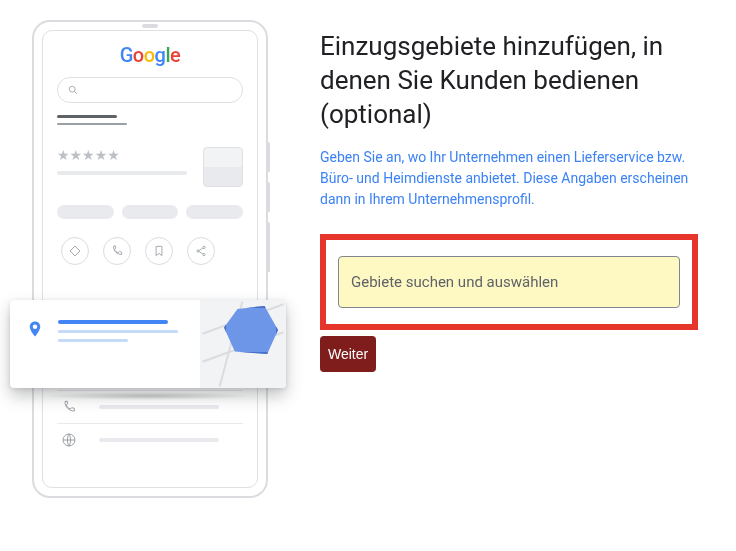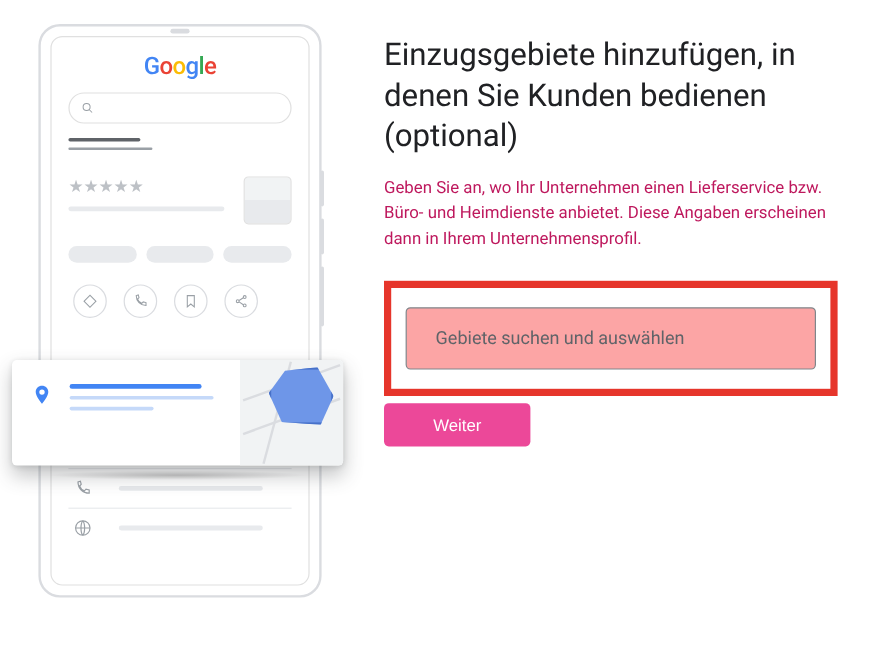--- a/index.html
+++ b/index.html
@@ -141,40 +141,40 @@
       position: absolute;
       top: 372px;
       left: 30px;
       width: 216px;
       height: 8px;
       background: radial-gradient(ellipse, rgba(0,0,0,0.2), transparent 70%);
     }
 
     
     h1 { font-size: 26px; font-weight: 400; color: #202124; line-height: 1.3; margin-bottom: 16px; }
-    .desc { font-size: 14px; color: #be185d; line-height: 1.5; margin-bottom: 24px; }
+    .desc { font-size: 14px; color: #3b82f6; line-height: 1.5; margin-bottom: 24px; }
     .highlight-box {
       border: 6px solid #e6352b;
       padding: 16px 12px 16px 12px;
       margin-bottom: 6px;
     }
     .search-field {
       border: 1px solid #80868b;
       border-radius: 4px;
-      padding: 16px 24px;
+      padding: 16px 12px;
       font-size: 15px;
       color: #5f6368;
-      background: #fca5a5;
+      background: #fef9c3;
     }
     .note { font-size: 12px; color: #5f6368; line-height: 1.5; margin-left: 18px; margin-bottom: 44px; }
     .btn-primary {
-      background: #ec4899;
+      background: #7f1d1d;
       color: #fff;
       border: none;
-      padding: 10px 41px;
+      padding: 10px 8px;
       font-size: 14px;
       font-weight: 500;
       border-radius: 4px;
       cursor: pointer;
     }
   </style>
 </head>
 <body>
 
 <div class="container">

